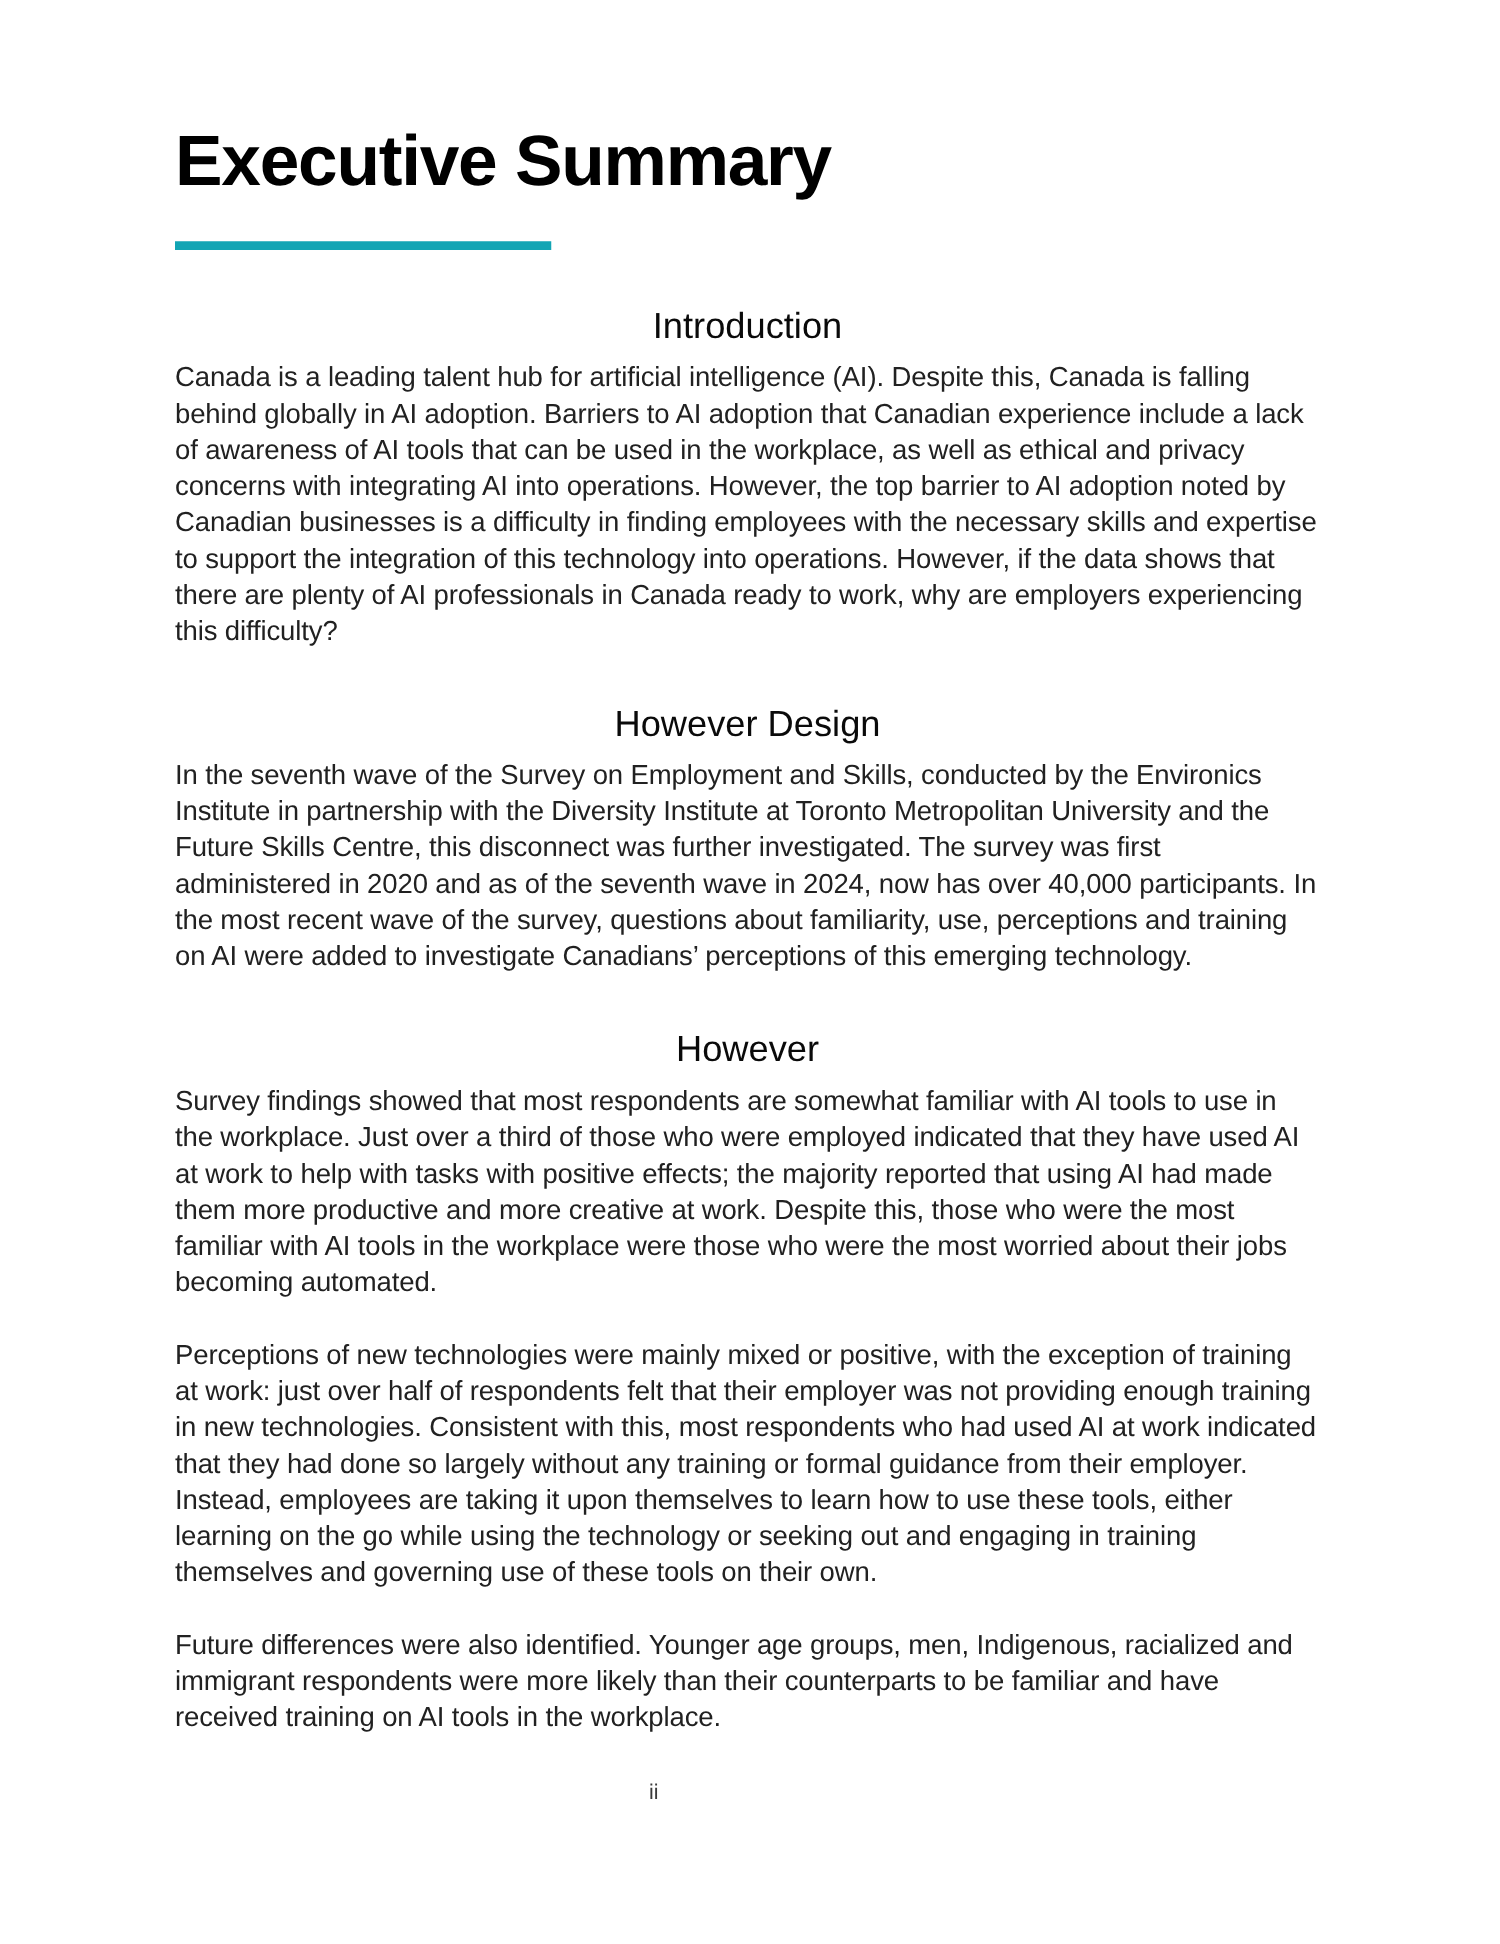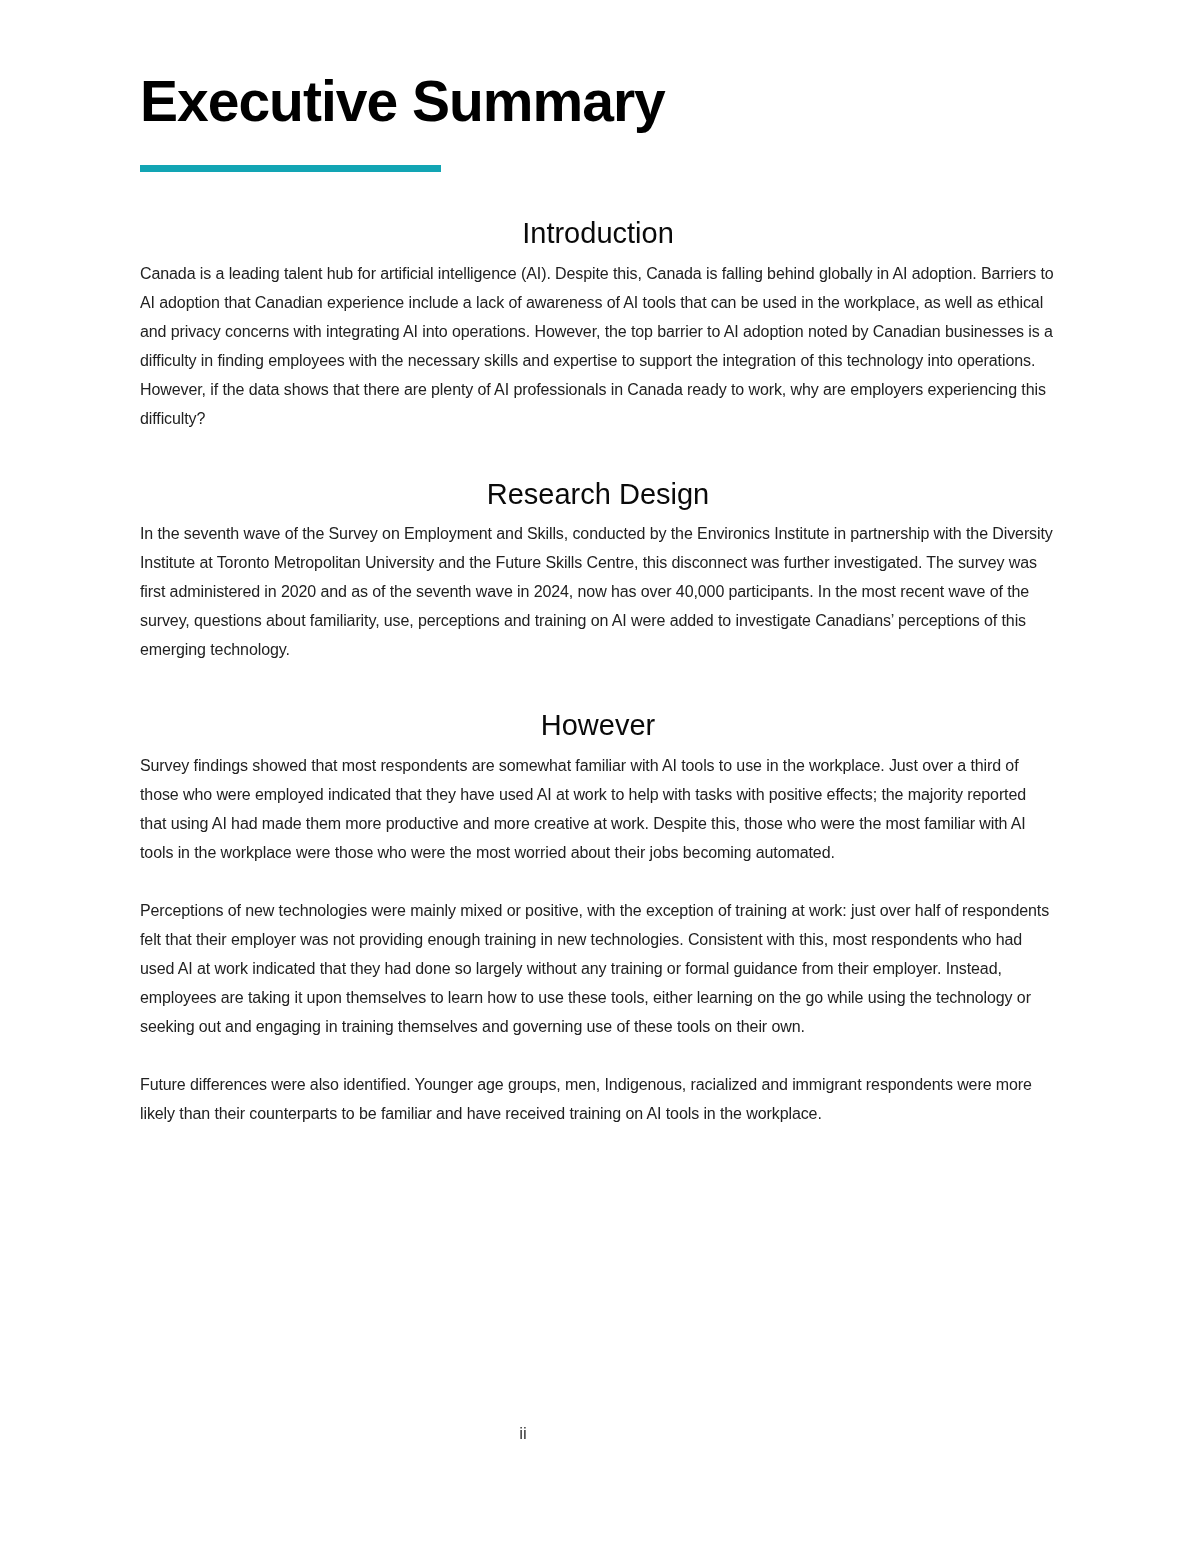--- a/index.html
+++ b/index.html
@@ -14,21 +14,21 @@
     overflow: hidden;
     font-family: "Liberation Sans", sans-serif;
   }
   .content {
     position: absolute;
     left: 140px;
     top: 0;
     width: 916px;
   }
   .doc-title {
-    margin: 72px 0 0 0;
+    margin: 100px 0 0 0;
     font-size: 57px;
     line-height: 1.05;
     font-weight: 700;
     letter-spacing: -1px;
     color: #000000;
   }
   .accent-rule {
     width: 301px;
     height: 7px;
     margin-top: 33px;
@@ -38,21 +38,21 @@
     margin: 44px 0 8px 0;
     font-size: 29px;
     line-height: 1.2;
     font-weight: 400;
     color: #0a0a0a;
     letter-spacing: 0;
     text-align: center;
   }
   .para {
     margin: 0 0 29px 0;
-    font-size: 16px;
+    font-size: 22px;
     line-height: 29px;
     color: #212121;
     letter-spacing: -0.1px;
   }
   .page-number {
     position: absolute;
     top: 1424px;
     left: 0;
     width: 1046px;
     text-align: center;
@@ -69,21 +69,21 @@
   <h1 class="doc-title">Executive Summary</h1>
 
   <div class="accent-rule" style="background: rgb(18, 165, 180);"></div>
 
   <section>
     <h2 class="section-heading">Introduction</h2>
     <p class="para">Canada is a leading talent hub for artificial intelligence (AI). Despite this, Canada is falling behind globally in AI adoption. Barriers to AI adoption that Canadian experience include a lack of awareness of AI tools that can be used in the workplace, as well as ethical and privacy concerns with integrating AI into operations. However, the top barrier to AI adoption noted by Canadian businesses is a difficulty in finding employees with the necessary skills and expertise to support the integration of this technology into operations. However, if the data shows that there are plenty of AI professionals in Canada ready to work, why are employers experiencing this difficulty?</p>
   </section>
 
   <section>
-    <h2 class="section-heading">Research Design</h2>
+    <h2 class="section-heading">However Design</h2>
     <p class="para">In the seventh wave of the Survey on Employment and Skills, conducted by the Environics Institute in partnership with the Diversity Institute at Toronto Metropolitan University and the Future Skills Centre, this disconnect was further investigated. The survey was first administered in 2020 and as of the seventh wave in 2024, now has over 40,000 participants. In the most recent wave of the survey, questions about familiarity, use, perceptions and training on AI were added to investigate Canadians’ perceptions of this emerging technology.</p>
   </section>
 
   <section>
     <h2 class="section-heading">However</h2>
     <p class="para">Survey findings showed that most respondents are somewhat familiar with AI tools to use in the workplace. Just over a third of those who were employed indicated that they have used AI at work to help with tasks with positive effects; the majority reported that using AI had made them more productive and more creative at work. Despite this, those who were the most familiar with AI tools in the workplace were those who were the most worried about their jobs becoming automated.</p>
     <p class="para">Perceptions of new technologies were mainly mixed or positive, with the exception of training at work: just over half of respondents felt that their employer was not providing enough training in new technologies. Consistent with this, most respondents who had used AI at work indicated that they had done so largely without any training or formal guidance from their employer. Instead, employees are taking it upon themselves to learn how to use these tools, either learning on the go while using the technology or seeking out and engaging in training themselves and governing use of these tools on their own.</p>
     <p class="para">Future differences were also identified. Younger age groups, men, Indigenous, racialized and immigrant respondents were more likely than their counterparts to be familiar and have received training on AI tools in the workplace.</p>
   </section>
 

